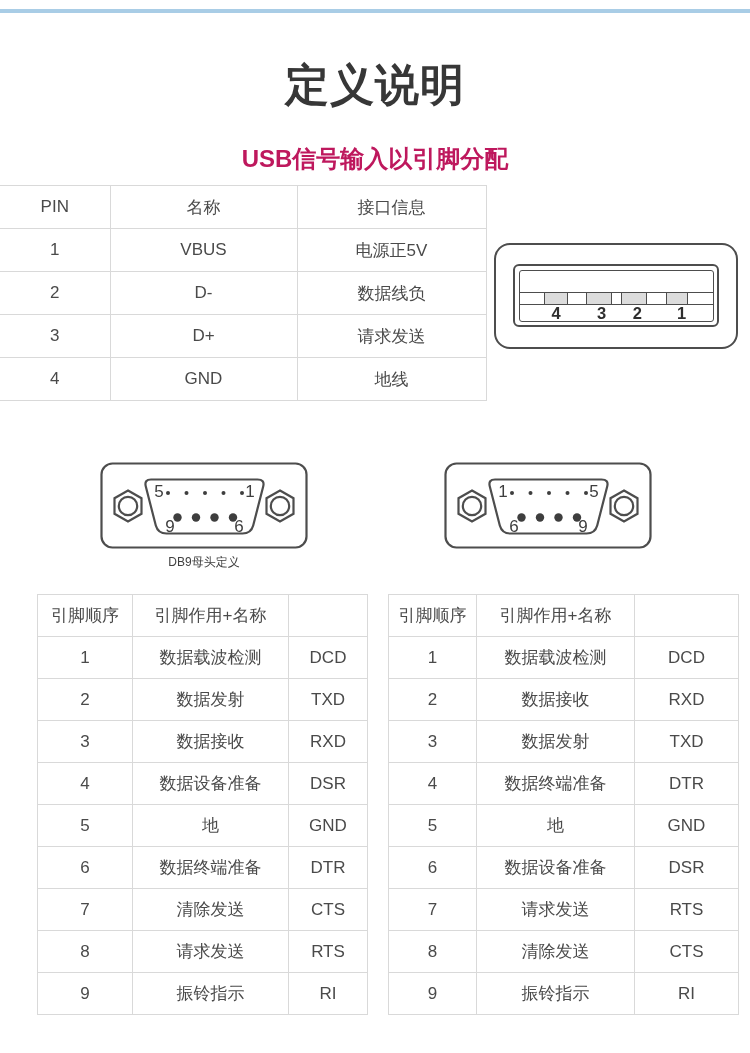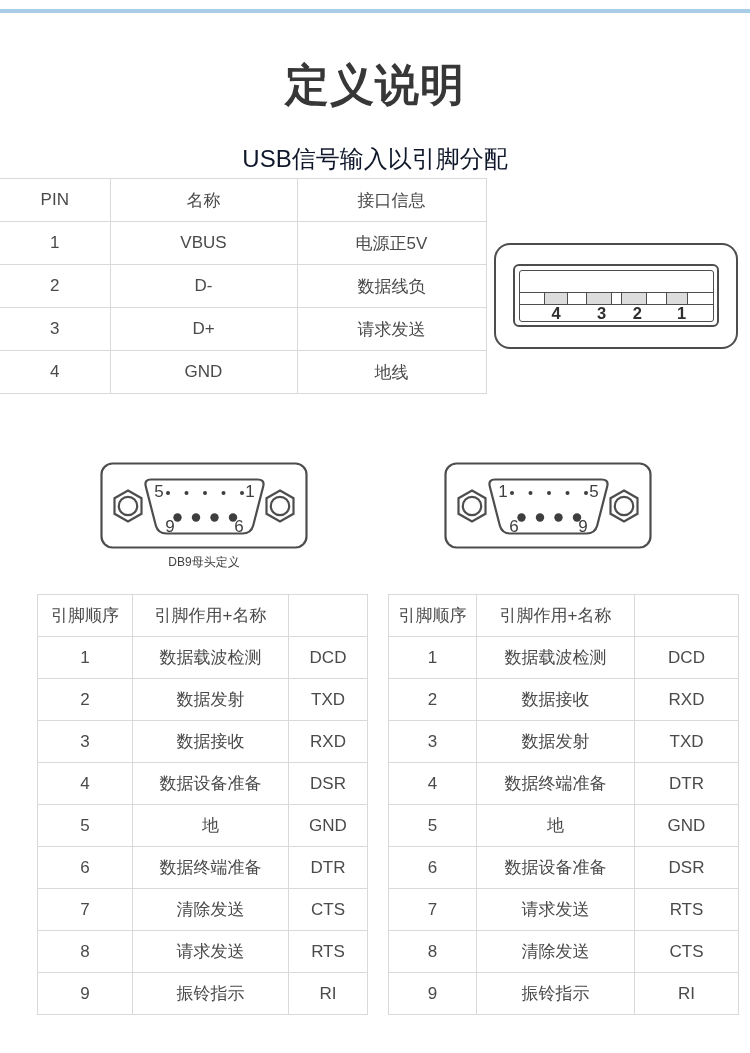--- a/index.html
+++ b/index.html
@@ -12,31 +12,31 @@
     --c-pin:#dcdcdc; --c-topbar:#a9cde6;
   }
   .top-bar { position:absolute; left:0; top:0; width:750px; height:4px; background:var(--c-topbar); }
 
   .title {
     position:absolute; left:0; top:47px; width:750px; margin:0;
     text-align:center; font-size:44px; font-weight:700; color:#373737; letter-spacing:1px;
   }
   .subtitle {
     position:absolute; left:0; top:134px; width:750px; margin:0;
-    text-align:center; font-size:24px; font-weight:400; color:#0f172a;
+    text-align:center; font-size:24px; font-weight:700; color:#be185d;
   }
 
   
   table.tbl { border-collapse:collapse; table-layout:fixed; position:absolute; }
   table.tbl th, table.tbl td {
     border:1px solid var(--c-border); text-align:center; vertical-align:middle;
     font-size:17px; font-weight:400; color:var(--c-text); padding:0;
     overflow:hidden; white-space:nowrap;
   }
-  table.usb-table { left:0; top:169px; width:486px; }
+  table.usb-table { left:0; top:176px; width:486px; }
   table.usb-table th, table.usb-table td { height:42px; }
   table.usb-table th:first-child, table.usb-table td:first-child { border-left:none; }
 
   table.db9-table th, table.db9-table td { height:41px; }
   table.db9-left-table  { left:37px;  top:585px; width:330px; }
   table.db9-right-table { left:388px; top:585px; width:350px; }
 
   
   .usb-conn {
     position:absolute; left:494px; top:234px; width:244px; height:106px;

